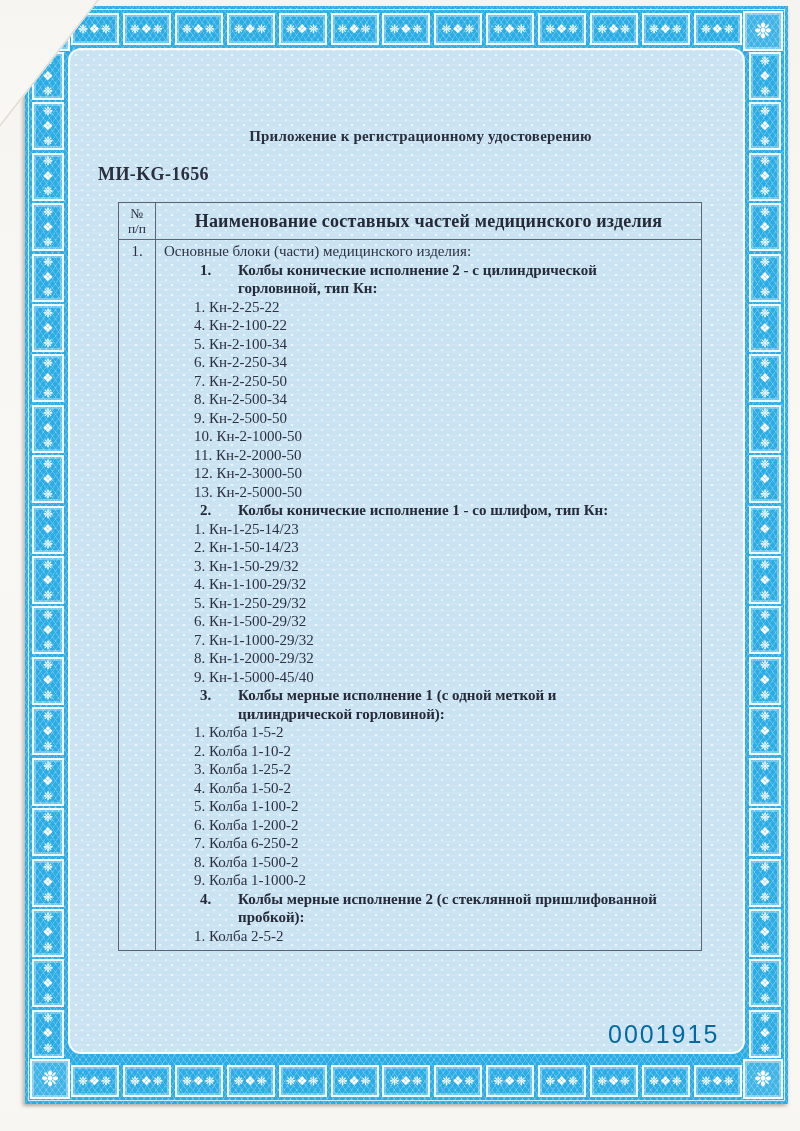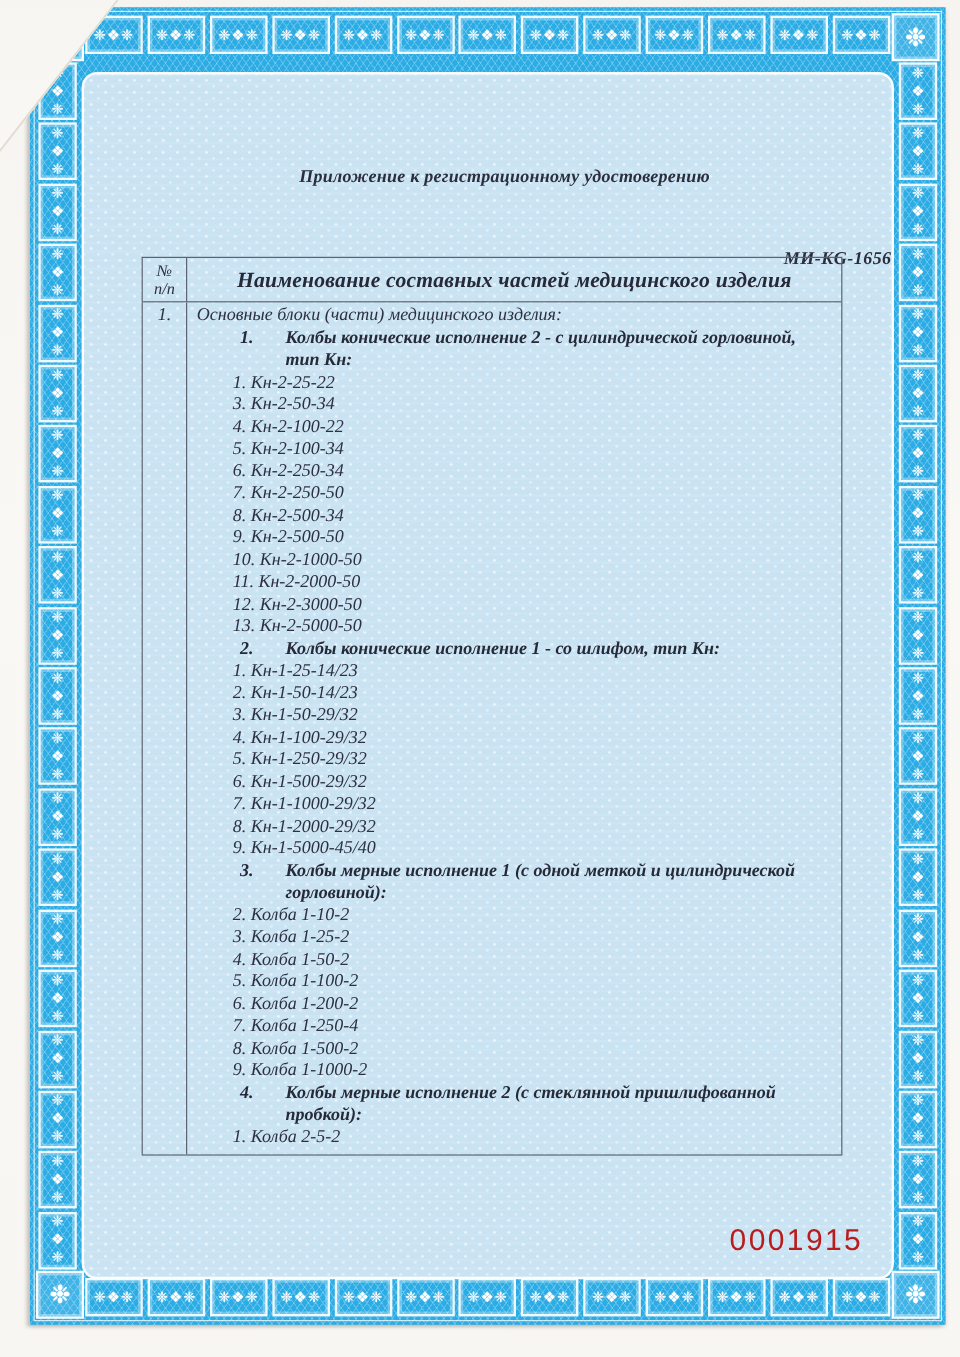--- a/index.html
+++ b/index.html
@@ -40,41 +40,40 @@
     box-shadow:inset 0 0 0 2px rgba(255,255,255,.35);
     background:rgba(255,255,255,.10);
     display:flex;align-items:center;justify-content:center;
     color:#fff;font-family:"DejaVu Sans",sans-serif;font-size:21px;line-height:1;
     text-shadow:0 0 1px rgba(255,255,255,.9);
   }
   .corner.tl{left:5px;top:5px;} .corner.tr{right:5px;top:5px;}
   .corner.bl{left:5px;bottom:5px;} .corner.br{right:5px;bottom:5px;}
   
   .sheet{
-    position:absolute;left:43px;top:54px;width:677px;height:1006px;
+    position:absolute;left:43px;top:42px;width:677px;height:1006px;
     background-color:#c9e3f3;
     background-image:
       radial-gradient(rgba(255,255,255,.65) 1px, transparent 1.7px),
       radial-gradient(rgba(255,255,255,.45) 1px, transparent 1.7px),
       repeating-linear-gradient(180deg, rgba(255,255,255,.07) 0 2px, transparent 2px 7px);
     background-size:12px 10px,12px 10px,auto;
     background-position:0 0,6px 5px,0 0;
     border:2px solid rgba(255,255,255,.9);
     border-radius:13px;
     box-sizing:border-box;
     color:#2d3040;
-    font-style:italic;
   }
   .doc-title{
     position:absolute;top:78px;left:28px;right:0;text-align:center;
     font-weight:bold;font-size:15px;color:#2b2e3c;letter-spacing:.2px;
   }
   .doc-number{
-    position:absolute;top:114px;left:28px;right:0;text-align:right;
-    font-weight:bold;font-size:15px;color:#2b2e3c;letter-spacing:.4px;margin-top:32px;
+    position:absolute;top:114px;left:28px;right:0;text-align:left;
+    font-weight:bold;font-size:18px;color:#2b2e3c;letter-spacing:.4px;
   }
   .tbl{
     position:absolute;left:48px;top:152px;width:584px;
     border:1px solid #5d6470;box-sizing:border-box;
     font-size:15px;color:#2d3040;
   }
   .thead{display:flex;border-bottom:1px solid #5d6470;height:36px;}
   .th-no{
     width:37px;border-right:1px solid #5d6470;box-sizing:border-box;
     display:flex;flex-direction:column;align-items:center;justify-content:center;
@@ -91,21 +90,21 @@
   }
   .td-content{flex:1;padding:2px 0 5px 8px;line-height:18.5px;}
   .intro{line-height:18.5px;}
   .group{display:flex;font-weight:bold;color:#262a38;}
   .gnum{width:26px;margin-left:36px;flex:none;}
   .gtitle{max-width:432px;margin-left:12px;}
   .item{margin-left:30px;}
   .serial{
     position:absolute;left:608px;top:1020px;
     font-family:"Liberation Sans","DejaVu Sans",sans-serif;
-    font-size:25px;color:#b91c1c;letter-spacing:2px;
+    font-size:25px;color:#0369a1;letter-spacing:2px;
   }
   
   .fold{
     position:absolute;left:0;top:0;width:112px;height:140px;
     clip-path:polygon(0 0, 99px 0, 0 127px);
     background:linear-gradient(180deg,#f7f5f1,#faf8f4);
   }
   .fold-edge{
     position:absolute;left:-31px;top:62px;width:161px;height:3px;
     background:linear-gradient(180deg,#ddd7cc,#efeae2);
@@ -212,21 +211,20 @@
         <div class="tbody">
           <div class="td-no">1.</div>
           <div class="td-content">
             <div class="intro">Основные блоки (части) медицинского изделия:</div>
             <div id="groups">
                 <div class="group">
                   <span class="gnum">1.</span>
                   <span class="gtitle">Колбы конические исполнение 2 - с цилиндрической горловиной, тип Кн:</span>
                 </div>
                 <div class="item">1. Кн-2-25-22</div>
-                <div class="item">3. Кн-2-50-34</div>
                 <div class="item">4. Кн-2-100-22</div>
                 <div class="item">5. Кн-2-100-34</div>
                 <div class="item">6. Кн-2-250-34</div>
                 <div class="item">7. Кн-2-250-50</div>
                 <div class="item">8. Кн-2-500-34</div>
                 <div class="item">9. Кн-2-500-50</div>
                 <div class="item">10. Кн-2-1000-50</div>
                 <div class="item">11. Кн-2-2000-50</div>
                 <div class="item">12. Кн-2-3000-50</div>
                 <div class="item">13. Кн-2-5000-50</div>
@@ -240,26 +238,27 @@
                 <div class="item">4. Кн-1-100-29/32</div>
                 <div class="item">5. Кн-1-250-29/32</div>
                 <div class="item">6. Кн-1-500-29/32</div>
                 <div class="item">7. Кн-1-1000-29/32</div>
                 <div class="item">8. Кн-1-2000-29/32</div>
                 <div class="item">9. Кн-1-5000-45/40</div>
                 <div class="group">
                   <span class="gnum">3.</span>
                   <span class="gtitle">Колбы мерные исполнение 1 (с одной меткой и цилиндрической горловиной):</span>
                 </div>
+                <div class="item">1. Колба 1-5-2</div>
                 <div class="item">2. Колба 1-10-2</div>
                 <div class="item">3. Колба 1-25-2</div>
                 <div class="item">4. Колба 1-50-2</div>
                 <div class="item">5. Колба 1-100-2</div>
                 <div class="item">6. Колба 1-200-2</div>
-                <div class="item">7. Колба 1-250-4</div>
+                <div class="item">7. Колба 6-250-2</div>
                 <div class="item">8. Колба 1-500-2</div>
                 <div class="item">9. Колба 1-1000-2</div>
                 <div class="group">
                   <span class="gnum">4.</span>
                   <span class="gtitle">Колбы мерные исполнение 2 (с стеклянной пришлифованной пробкой):</span>
                 </div>
                 <div class="item">1. Колба 2-5-2</div>
               </div>
           </div>
         </div>

